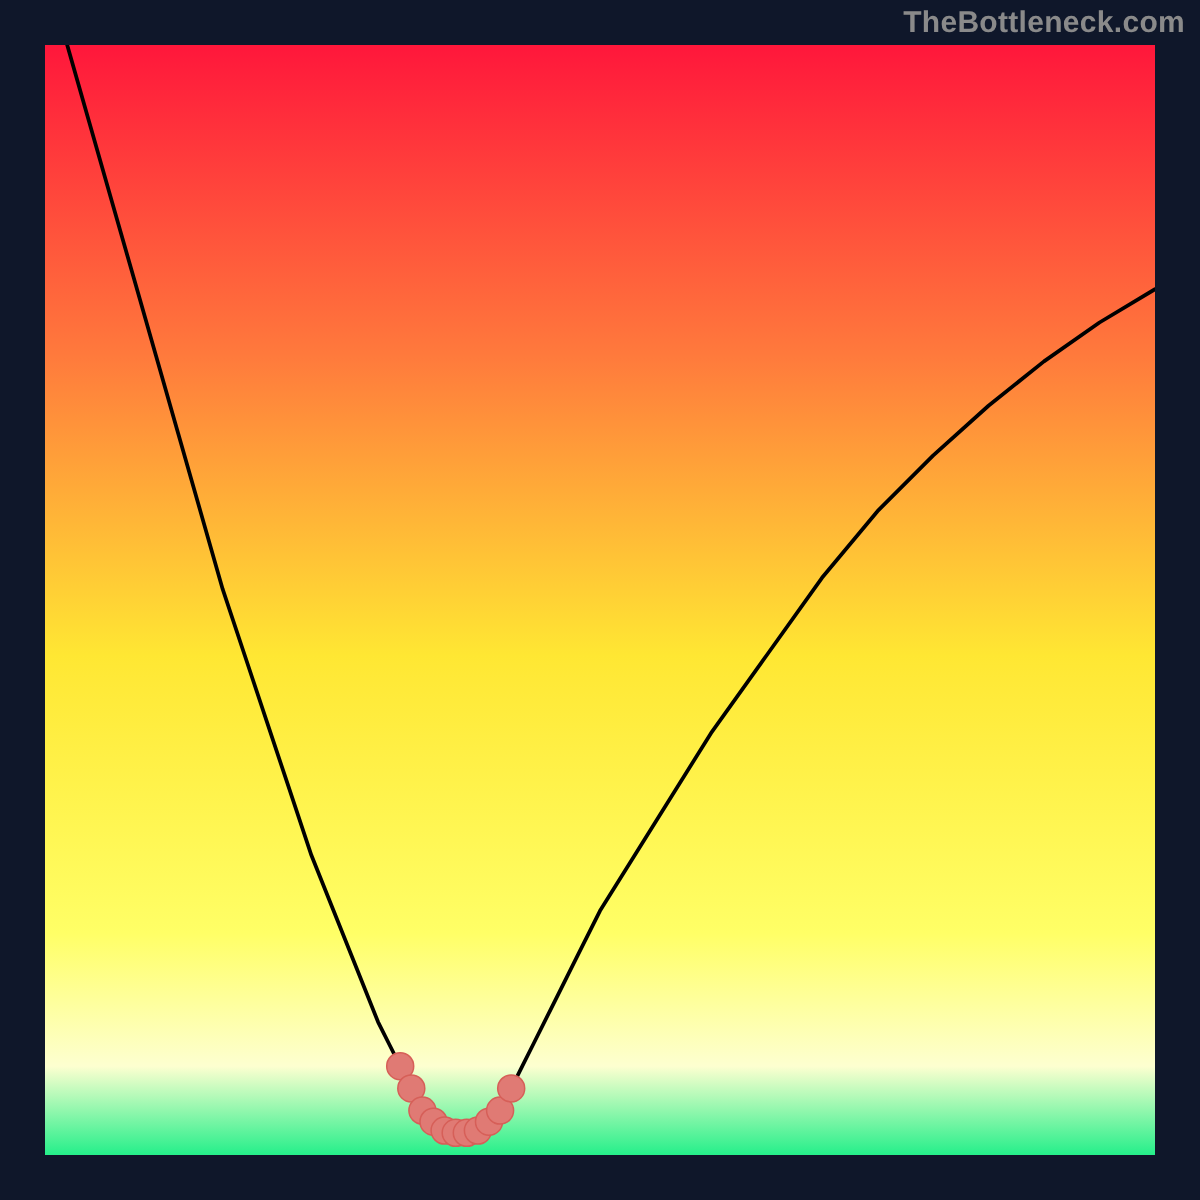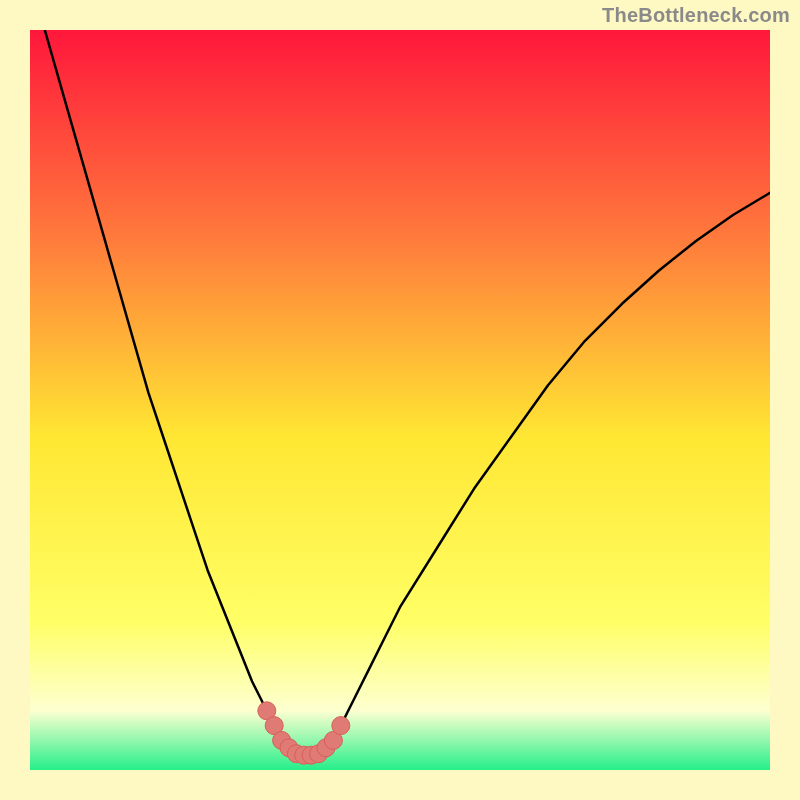--- a/index.html
+++ b/index.html
@@ -9,21 +9,21 @@
     height: 800px;
     background: #000;
     overflow: hidden;
   }
   .frame {
     position: absolute;
     left: 0;
     top: 0;
     width: 800px;
     height: 800px;
-    background: #fef9c3;
+    background: #0f172a;
   }
   .plot {
     position: absolute;
     left: 30px;
     top: 30px;
     width: 740px;
     height: 740px;
   }
   .watermark {
     position: absolute;

